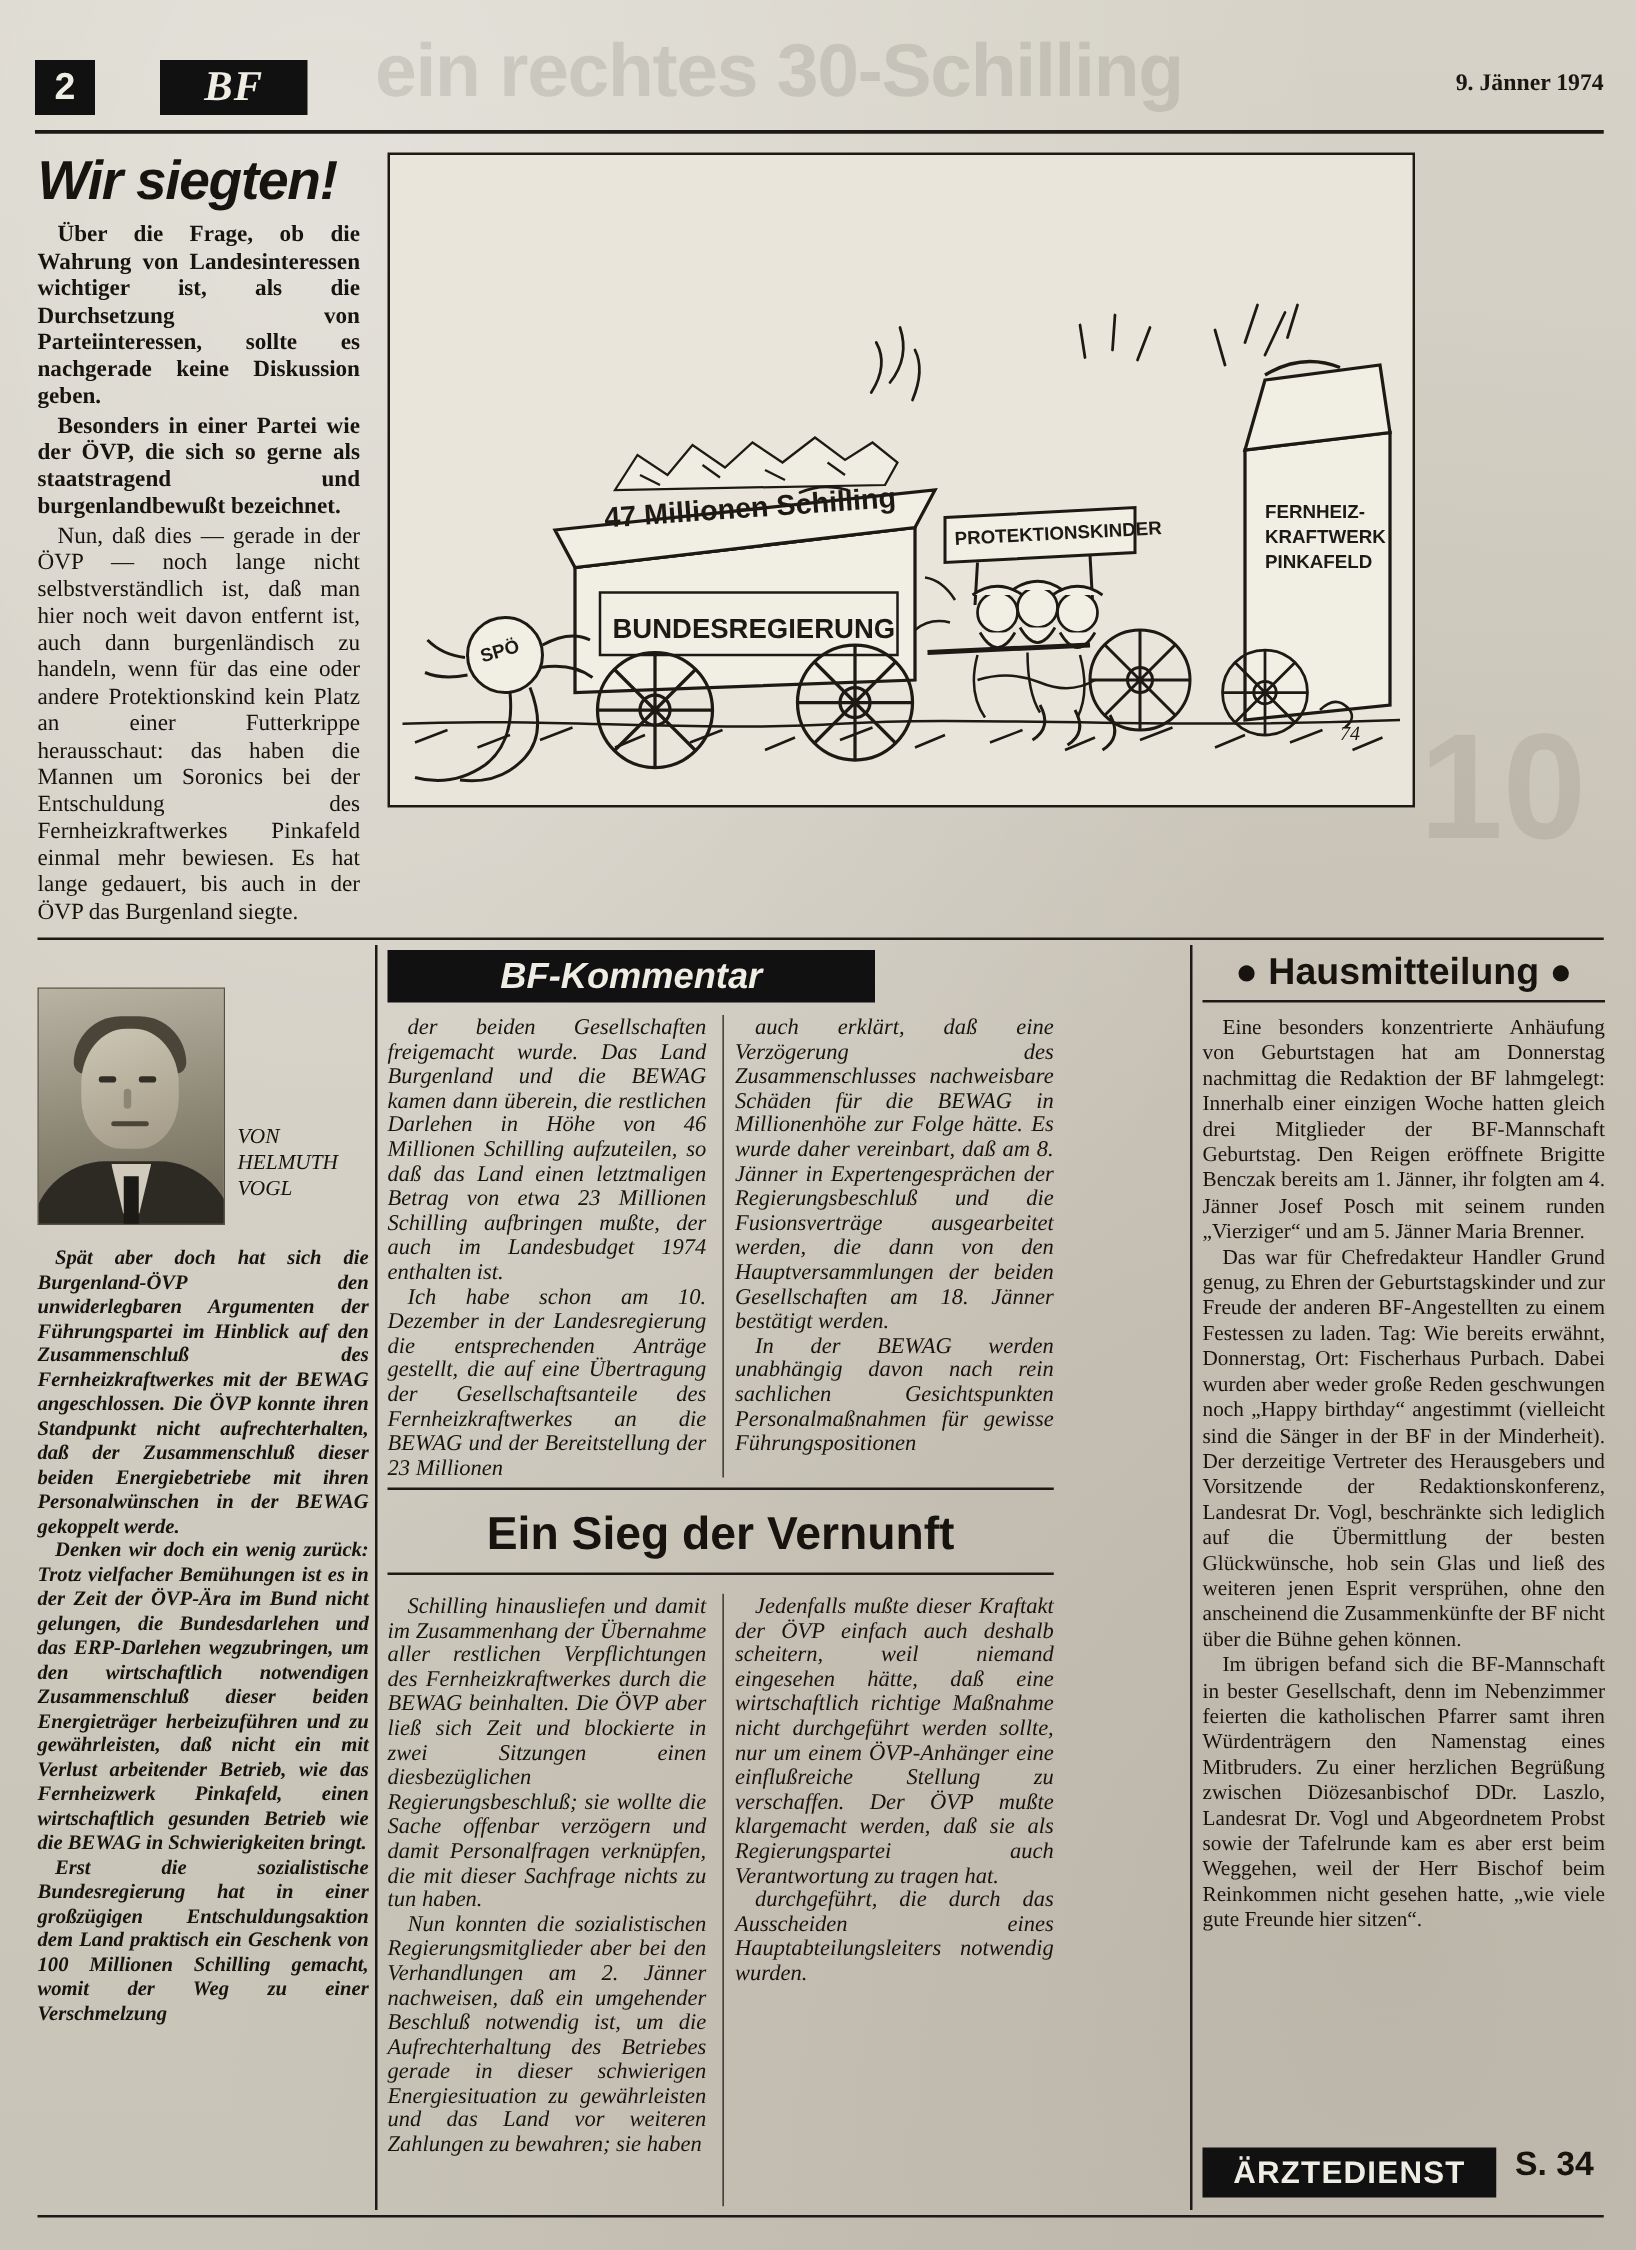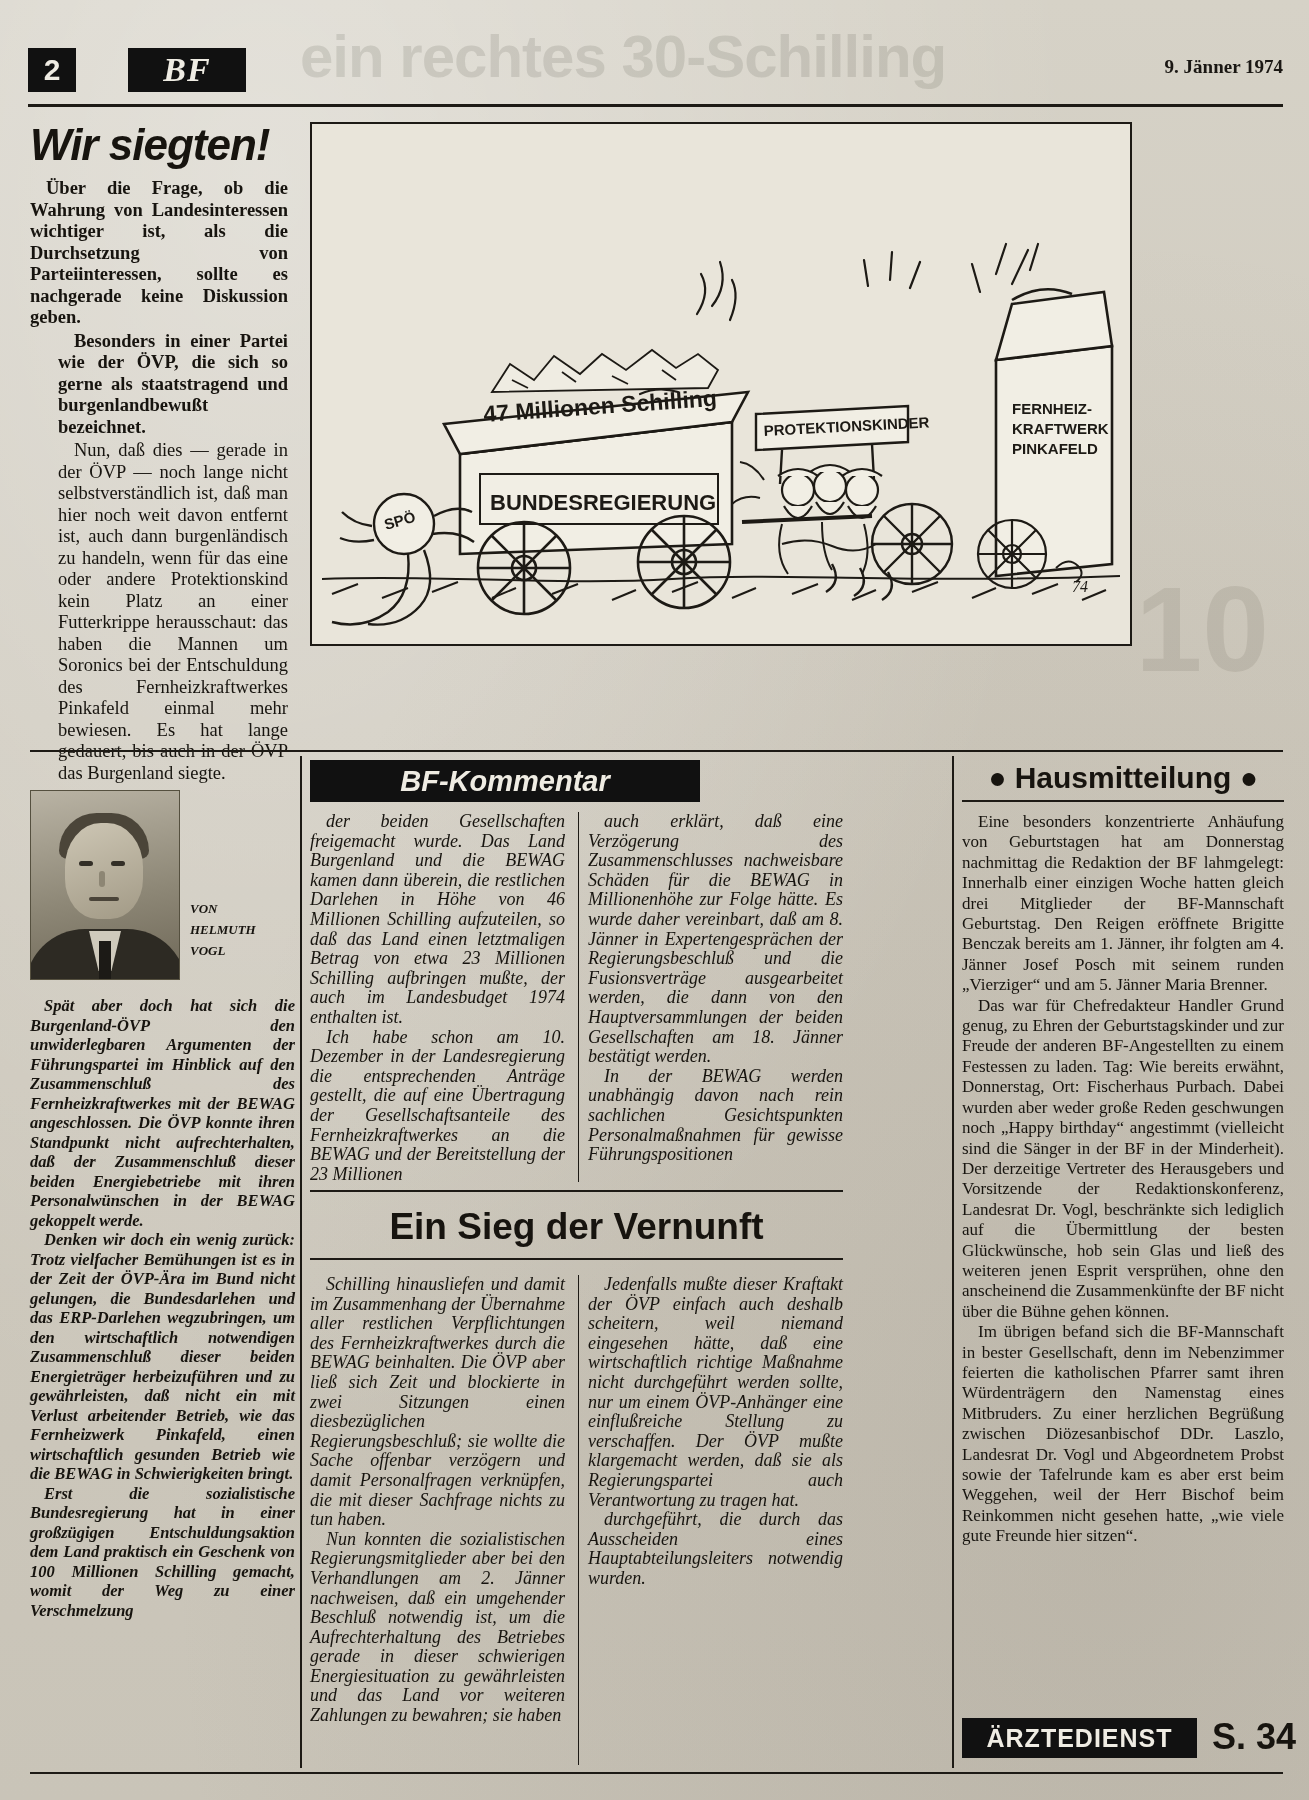--- a/index.html
+++ b/index.html
@@ -54,21 +54,21 @@
   
   #lead{position:absolute;left:30px;top:122px;width:258px;}
   #lead h1{
     margin:0 0 10px 0;font-family:Liberation Sans, sans-serif;font-weight:bold;
     font-style:italic;font-size:44px;line-height:46px;letter-spacing:-1px;
   }
   #lead p{
     margin:0 0 2px 0;font-size:18.5px;line-height:21.5px;text-align:justify;
     text-indent:16px;font-weight:bold;
   }
-  #lead p.p2, #lead p.p3{font-weight:bold;margin-left:28px;}
+  #lead p.p2, #lead p.p3{font-weight:bold;}
   #lead p.p3{font-weight:normal;}
 
   
   #cartoon{
     position:absolute;left:310px;top:122px;width:818px;height:520px;
     border:2px solid #1d1a15;background:#e7e3d8;overflow:hidden;
   }
   #cartoon svg{display:block;}
 
   
@@ -104,22 +104,22 @@
   #portrait .shoulders{
     position:absolute;left:-6px;top:138px;width:162px;height:60px;background:#2d2a23;
     border-radius:60px 60px 0 0;
   }
   #portrait .collar{
     position:absolute;left:58px;top:140px;width:32px;height:40px;background:#cfcabc;
     clip-path:polygon(50% 0,100% 0,70% 100%,30% 100%,0 0);
   }
   #portrait .tie{position:absolute;left:68px;top:150px;width:12px;height:40px;background:#1c1a16;}
   #authorname{
-    position:absolute;left:160px;top:108px;width:104px;font-style:italic;font-weight:bold;
-    font-size:13px;line-height:21px;
+    position:absolute;left:160px;top:108px;width:104px;font-style:italic;font-weight:normal;
+    font-size:17px;line-height:21px;
   }
   #authorbody{margin-top:16px;}
   #authorbody p{
     margin:0;font-style:italic;font-size:16.5px;line-height:19.5px;text-align:justify;
     text-indent:14px;font-weight:bold;
   }
 
   
   .col{position:absolute;}
   .col p{
@@ -148,21 +148,21 @@
   }
   #aerzte{
     position:absolute;left:962px;top:1718px;width:235px;height:40px;background:#111;
   }
   #aerzte span{
     display:block;color:#efece3;font-family:"Liberation Sans",sans-serif;font-weight:bold;
     font-size:25px;line-height:40px;text-align:center;letter-spacing:1px;
   }
   #seite{
     position:absolute;left:1212px;top:1716px;font-family:"Liberation Sans",sans-serif;
-    font-weight:bold;font-size:36px;
+    font-weight:bold;font-size:27px;
   }
   
   #sep-v1{left:300px;top:756px;width:2px;height:1012px;}
   #sep-v2{left:578px;top:812px;width:1px;height:370px;}
   #sep-v2b{left:578px;top:1275px;width:1px;height:490px;}
   #sep-v3{left:952px;top:756px;width:2px;height:1012px;}
   #sep-h1{left:310px;top:1190px;width:533px;height:2px;}
   #sep-h2{left:310px;top:1258px;width:533px;height:2px;}
   #sep-h3{left:962px;top:800px;width:322px;height:2px;}
   #sep-h0{left:30px;top:750px;width:1253px;height:2px;}

